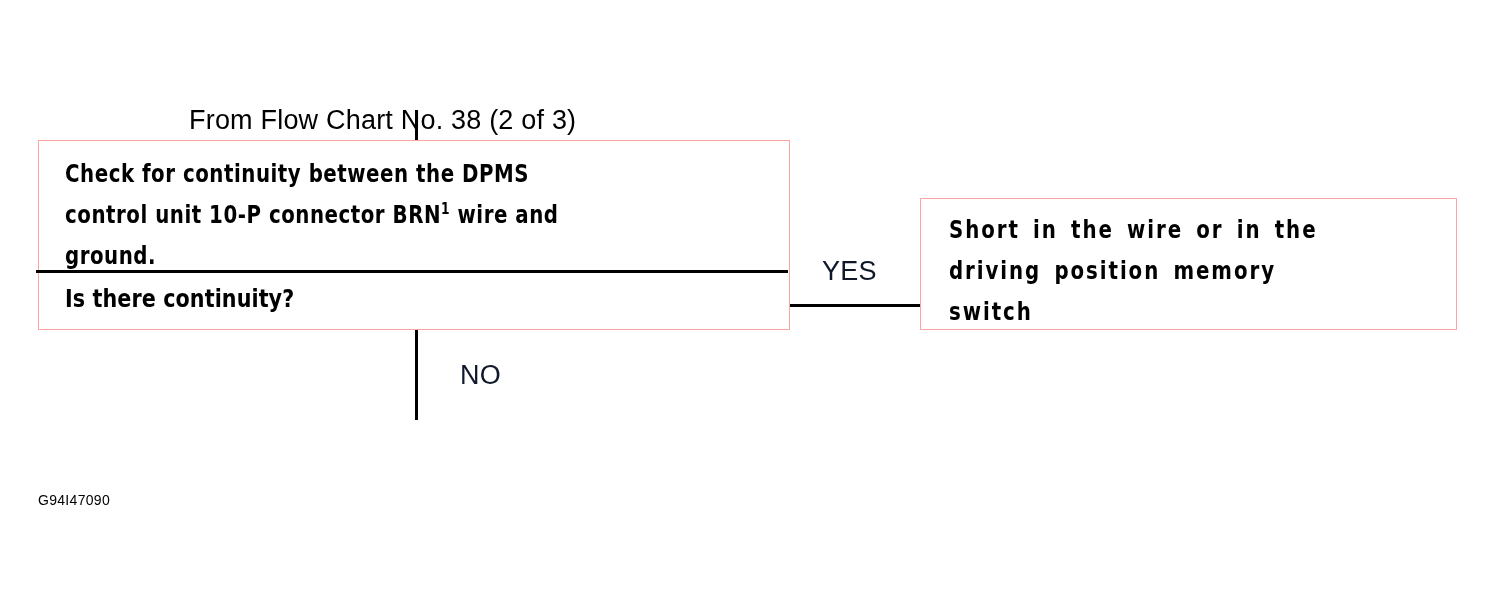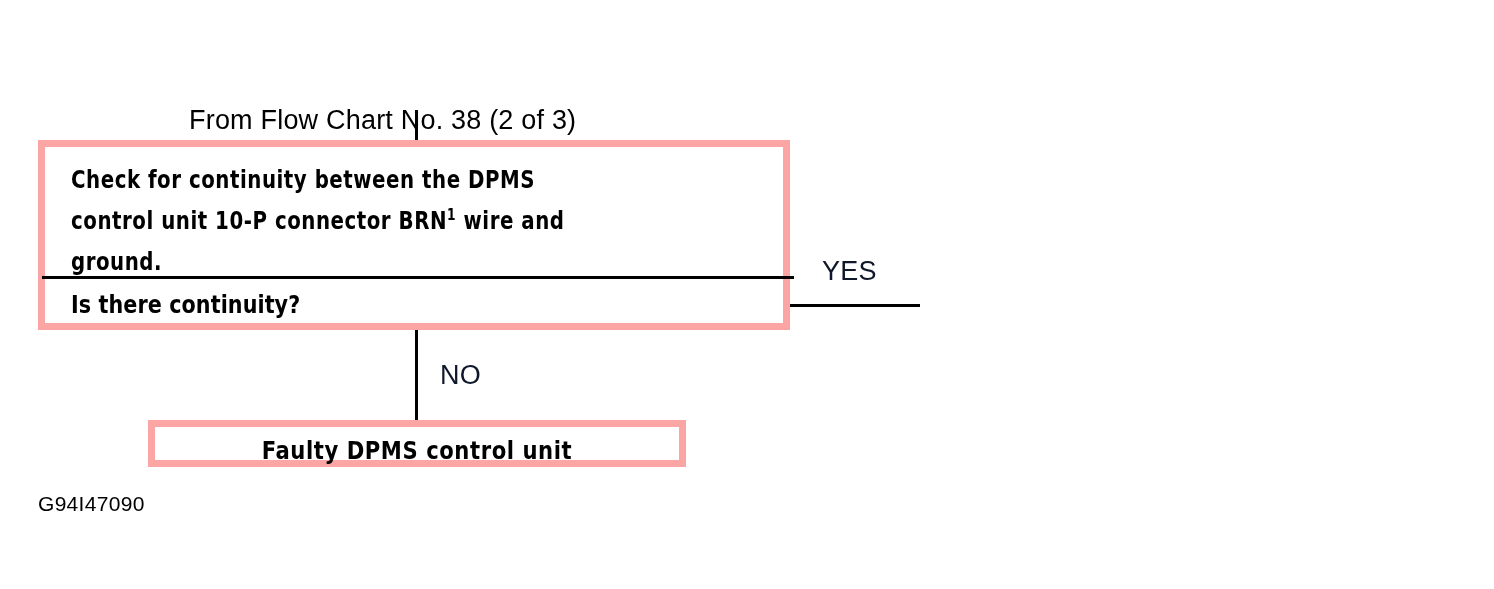--- a/index.html
+++ b/index.html
@@ -16,21 +16,21 @@
     width: 1494px;
     height: 589px;
     background: #ffffff;
     overflow: hidden;
   }
 
   
   .box {
     position: absolute;
     box-sizing: border-box;
-    border: 7px solid #fca5a5;
+    border: 1px solid #fca5a5;
     background: #ffffff;
   }
   .vline {
     position: absolute;
     background: #000000;
     width: 3px;
   }
   .hline {
     position: absolute;
     background: #000000;
@@ -57,21 +57,21 @@
     font-family: "Liberation Sans", sans-serif;
     font-size: 27px;
     font-weight: 400;
     color: #0f172a;
     white-space: nowrap;
     letter-spacing: 0.3px;
   }
   .caption-text {
     position: absolute;
     font-family: "Liberation Sans", sans-serif;
-    font-size: 21px;
+    font-size: 14px;
     font-weight: 400;
     color: #000000;
     white-space: nowrap;
     letter-spacing: 0.3px;
   }
 
   
   .boxtext {
     position: absolute;
     font-family: "DejaVu Sans", sans-serif;
@@ -143,24 +143,28 @@
 
     <div class="divider" style="left:-3px; top:129px; width:752px;"></div>
 
     <div class="boxtext q-ask" style="top:141px;">Is there continuity?</div>
   </div>
 
   <div class="hline" style="left:790px; top:304px; width:130px;"></div>
 
   <div class="branch-label" style="left:822px; top:256px;">YES</div>
 
+  <div class="box" style="left:920px; top:198px; width:537px; height:132px;">
+    <div class="boxtext r-body">
+      <span>Short in the wire or in the</span><br>
+      <span>driving position memory</span><br>
+      <span>switch</span>
+    </div>
+  </div>
 
   <div class="vline" style="left:415px; top:330px; height:90px;"></div>
 
-  <div class="branch-label" style="left:440px; top:360px;text-align:right;">NO</div>
+  <div class="branch-label" style="left:460px; top:360px;text-align:right;">NO</div>
 
-  <div class="box" style="left:148px; top:420px; width:538px; height:47px;">
-    <div class="boxtext b-body">Faulty DPMS control unit</div>
-  </div>
 
   <div class="caption-text" style="left:38px; top:492px;">G94I47090</div>
 
 </div>
 
 </body></html>

